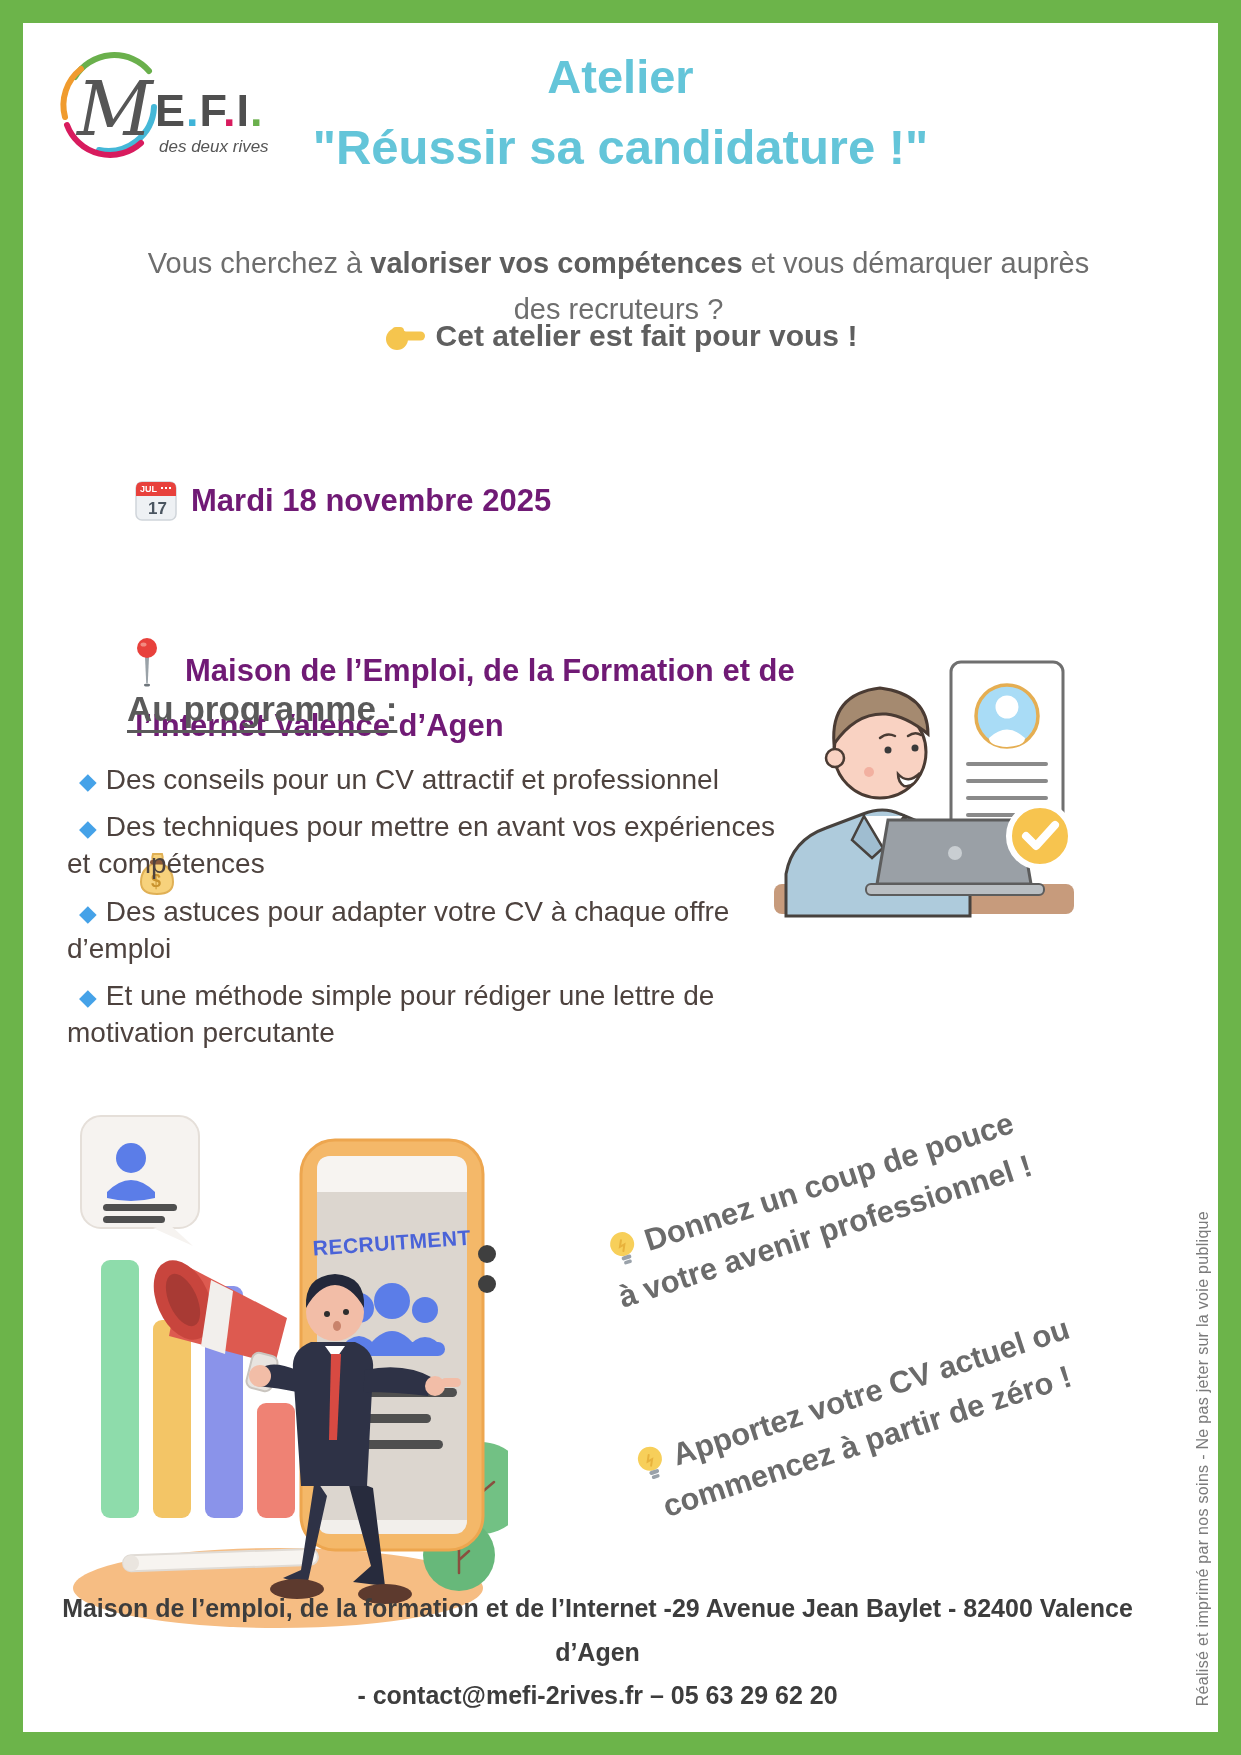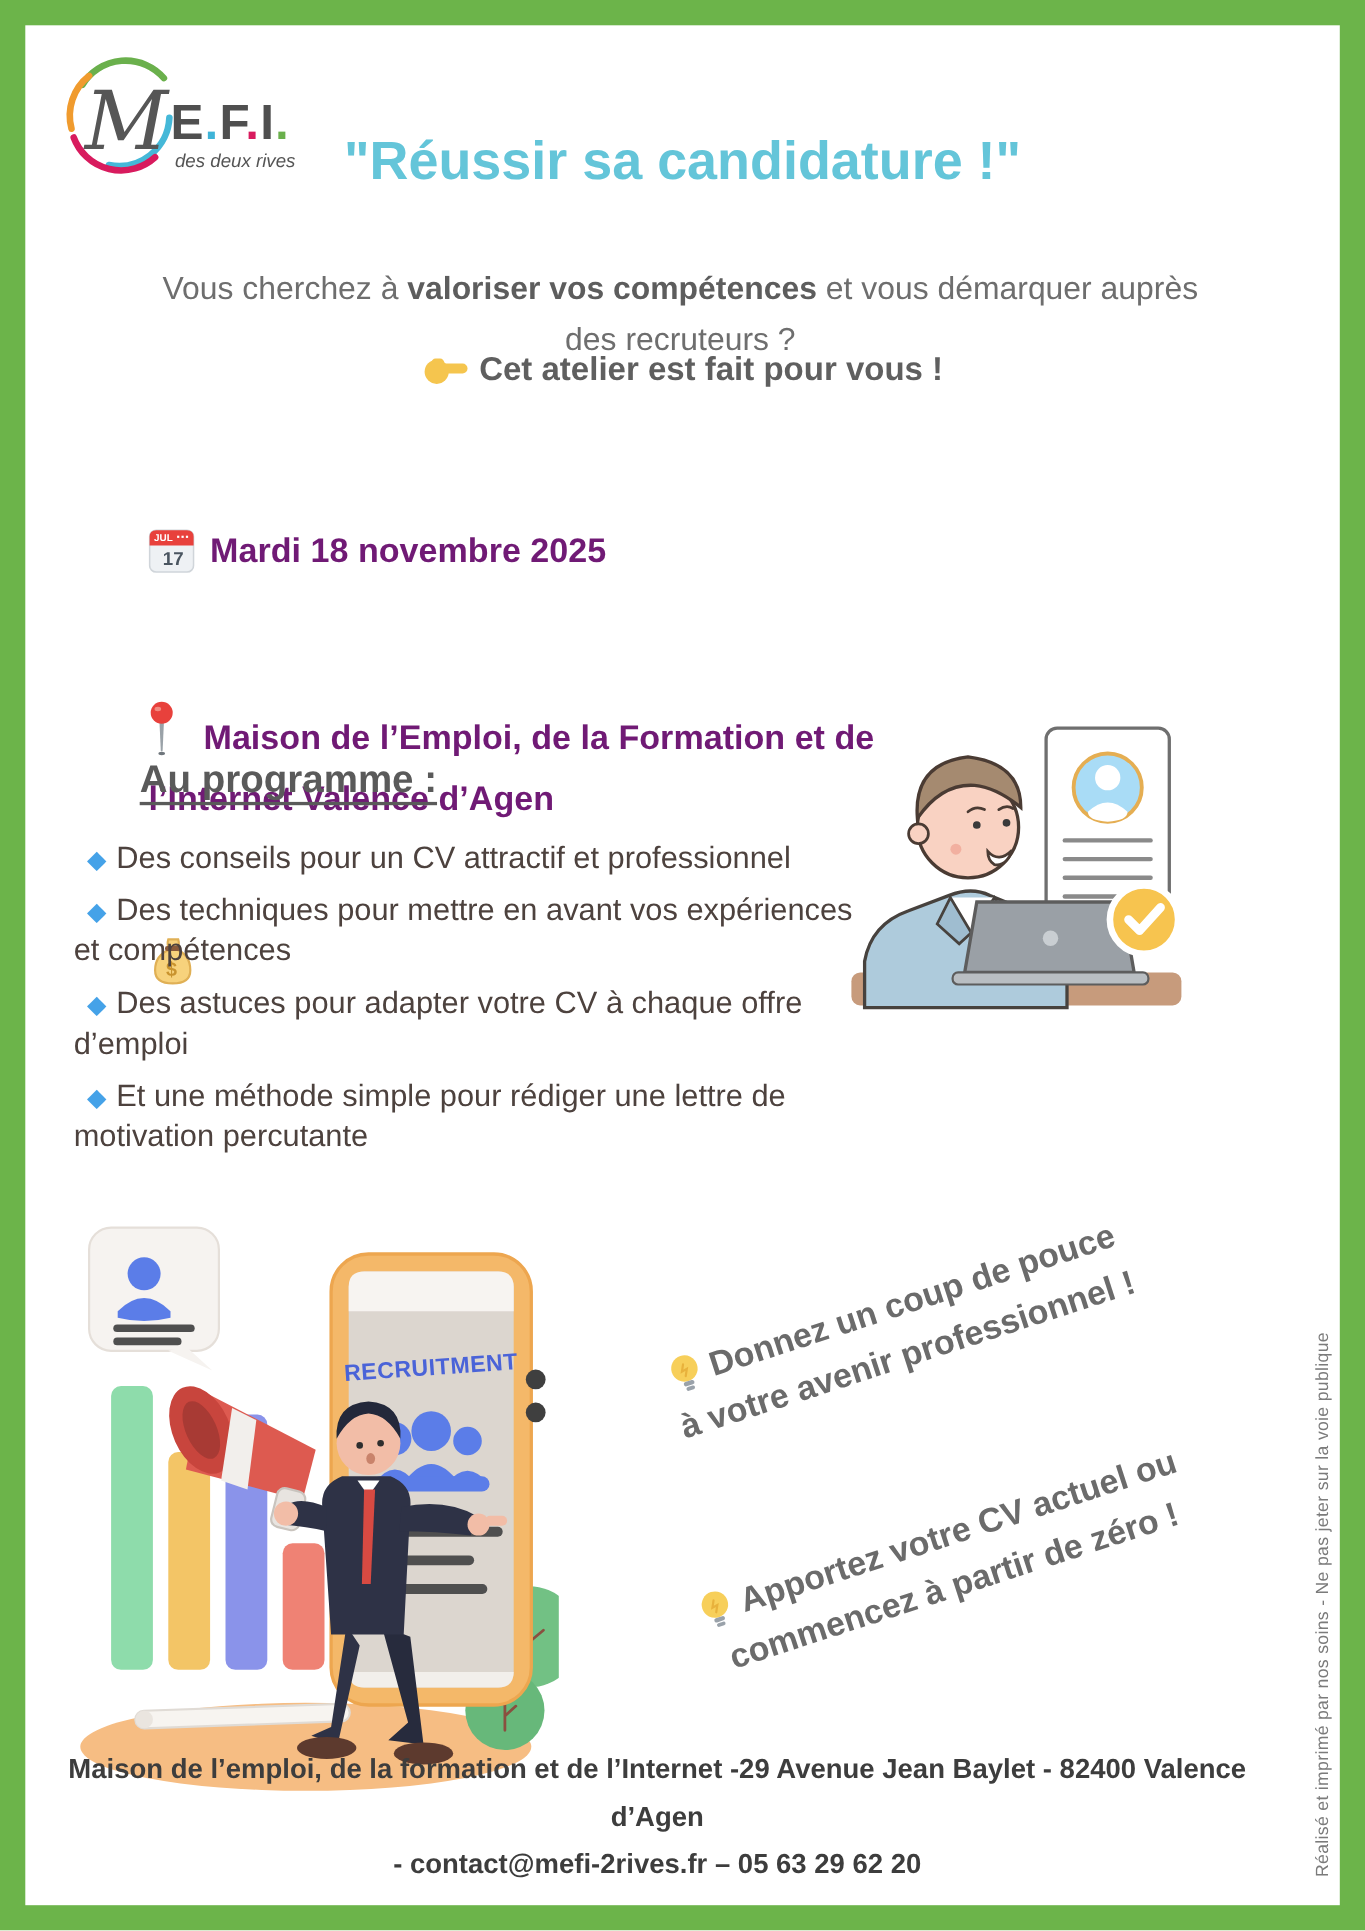--- a/index.html
+++ b/index.html
@@ -62,20 +62,21 @@
       <path d="M22,32 A46,46 0 0 1 96,26" fill="none" stroke="#6ab04c" stroke-width="6" stroke-linecap="round"></path>
       <path d="M12,72 A46,46 0 0 1 28,24" fill="none" stroke="#f09b2e" stroke-width="6" stroke-linecap="round"></path>
       <path d="M101,62 A46,46 0 0 1 46,105" fill="none" stroke="#45b8d8" stroke-width="6" stroke-linecap="round"></path>
       <path d="M14,80 A46,46 0 0 0 88,98" fill="none" stroke="#d81b5e" stroke-width="6" stroke-linecap="round"></path>
       <text x="24" y="90" font-family="DejaVu Serif, serif" font-style="italic" font-size="74" fill="#565656">M</text>
     </svg>
     <div class="logo-efi"><span>E</span><span class="dot dot-blue">.</span><span>F</span><span class="dot dot-pink">.</span><span>I</span><span class="dot dot-green">.</span></div>
     <div class="logo-tagline">des deux rives</div>
   </div>
 
+  <div class="title1">Atelier</div>
   <div class="title2">"Réussir sa candidature !"</div>
 
   <p class="intro"><span>Vous cherchez à </span><b>valoriser vos compétences</b><span> et vous démarquer auprès
 des recruteurs ?</span></p>
 
   <div class="cta">
     <svg width="42" height="30" viewBox="0 0 42 30">
       <circle cx="13" cy="17" r="11" fill="#f5c54e"></circle>
       <rect x="16" y="9.5" width="25" height="9" rx="4.5" fill="#f5c54e"></rect>
       <rect x="8" y="5" width="12" height="8" rx="4" fill="#f5c54e"></rect>

